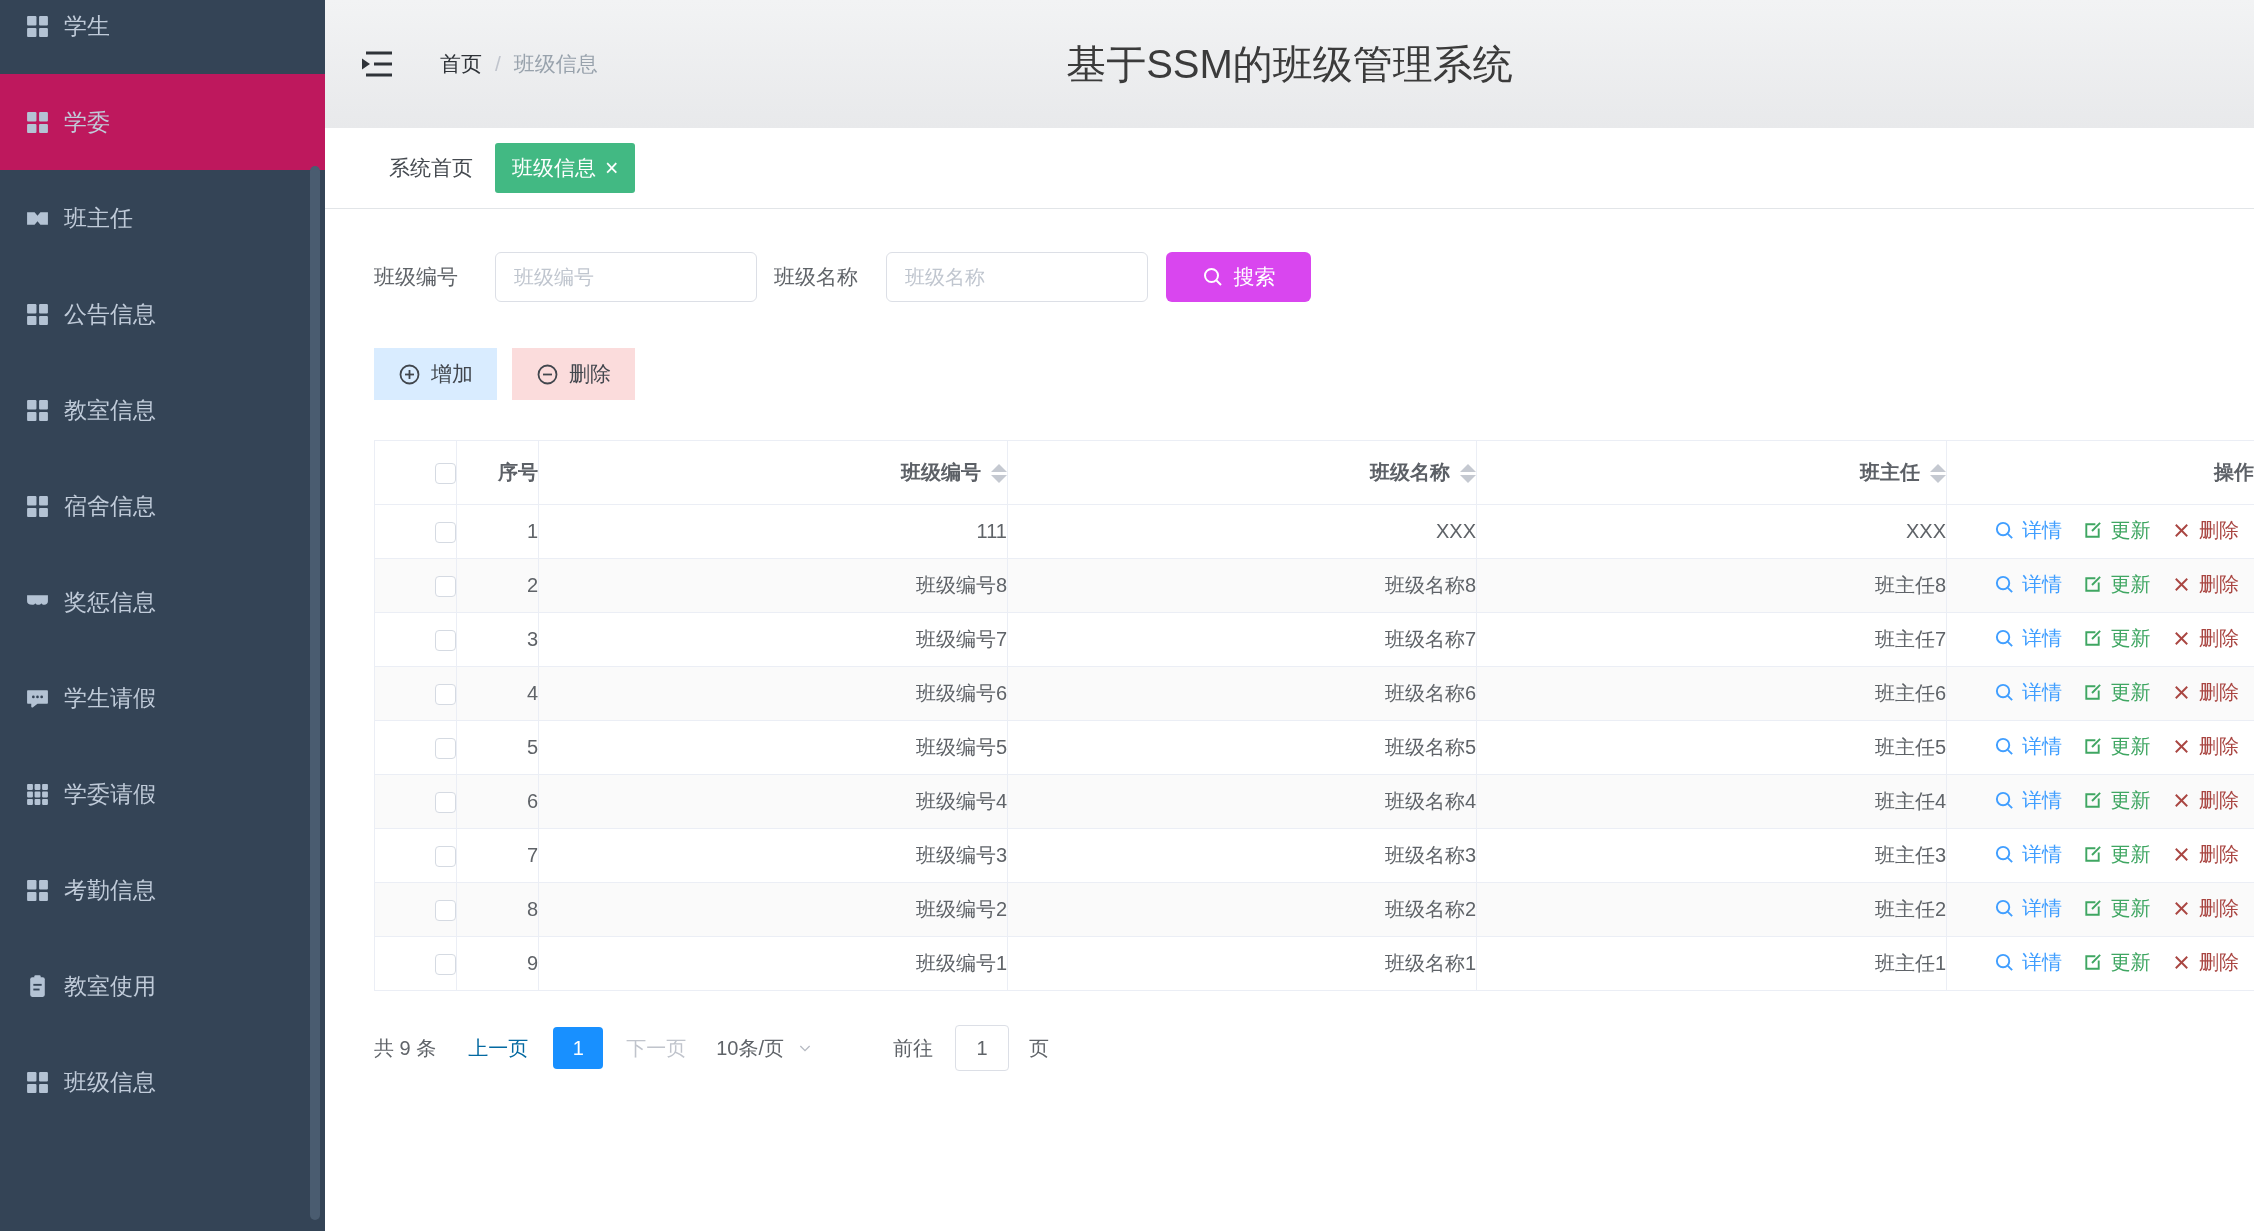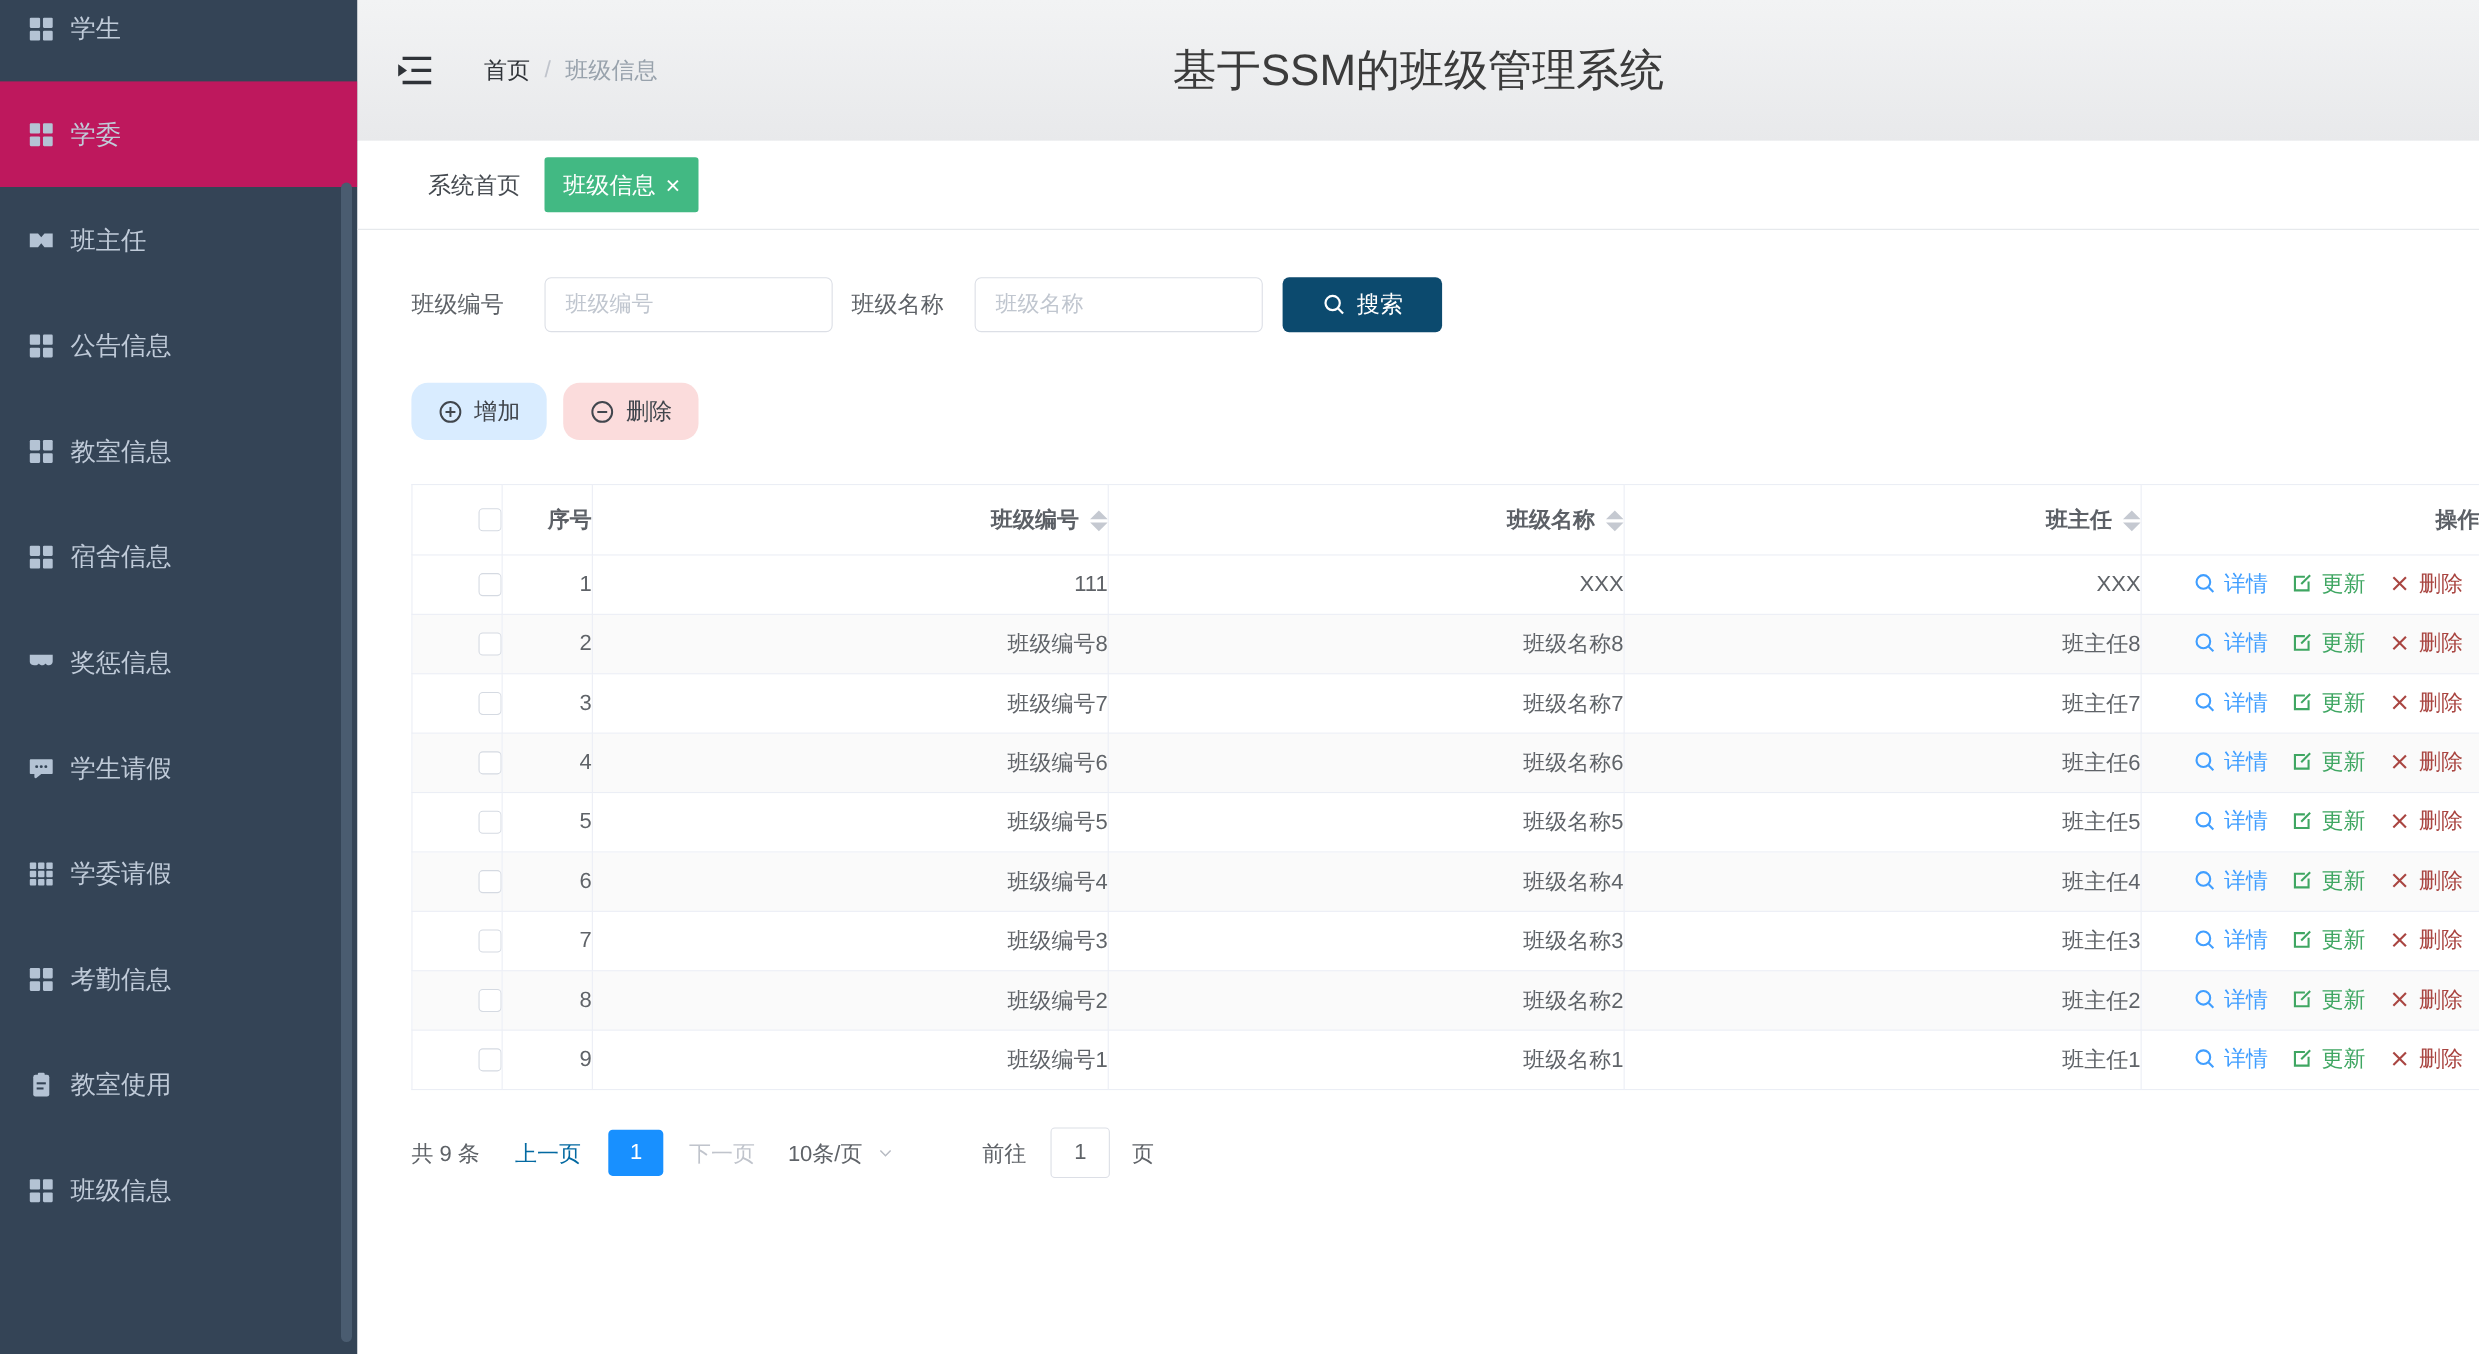--- a/index.html
+++ b/index.html
@@ -43,25 +43,25 @@
   
   .content { position:absolute; left:325px; top:209px; right:0; bottom:0; background:#fff;
              padding:43px 0 0 49px; }
   .search-row { display:flex; align-items:center; }
   .form-label { font-size:21px; color:#5f6368; }
   .lb1 { margin-right:37px; } .lb2 { margin-left:17px; margin-right:28px; }
   .search-input { width:262px; height:50px; border:1px solid #dcdfe6; border-radius:6px;
                   padding:0 18px; font-size:20px; color:#606266; outline:none;
                   font-family:inherit; }
   .search-input::placeholder { color:#c0c6cf; }
-  .btn-search { margin-left:18px; width:145px; height:50px; background:#0c4a6e; color:#fff;
+  .btn-search { margin-left:18px; width:145px; height:50px; background:#d946ef; color:#fff;
                 border:none; border-radius:6px; font-size:21px; font-family:inherit;
                 display:inline-flex; align-items:center; justify-content:center; gap:10px; cursor:pointer; }
   .actions-row { margin-top:46px; display:flex; gap:15px; }
-  .btn-plain { height:52px; padding:0 24px; border:none; border-radius:15px; font-size:21px;
+  .btn-plain { height:52px; padding:0 24px; border:none; border-radius:0; font-size:21px;
                font-family:inherit; color:#41464d; display:inline-flex; align-items:center;
                gap:10px; cursor:pointer; }
   .btn-add { background:#d9ecff; }
   .btn-del { background:#fbdcdc; }
   
   table { margin-top:40px; width:1880px; border-collapse:collapse; table-layout:fixed; }
   th, td { border:1px solid #ebeef5; font-size:20px; text-align:right; padding-left:6px;
            overflow:hidden; white-space:nowrap; }
   th { height:64px; color:#5c6066; font-weight:bold; background:#fff; }
   td { height:54px; color:#5f6368; }

